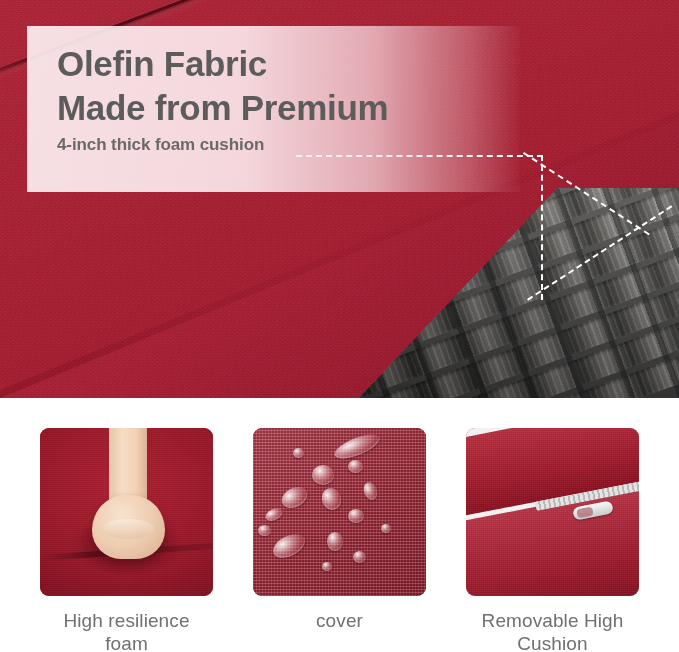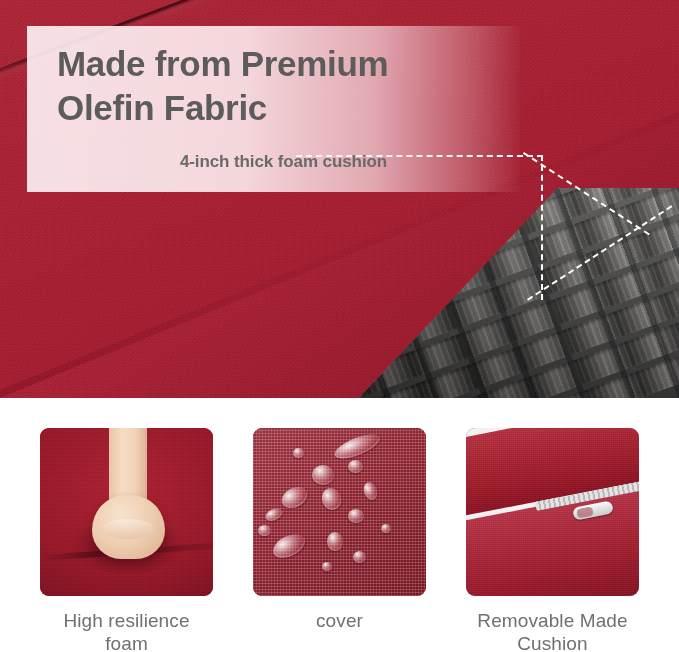--- a/index.html
+++ b/index.html
@@ -96,21 +96,21 @@
       rgba(255,226,232,.28) 90%,
       rgba(255,220,228,.02) 100%);
   }
   .panel-inner{position:absolute;left:30px;top:16px;right:10px;}
   .headline{
     color:#5c5c5c;font-size:35px;line-height:44px;font-weight:700;
     letter-spacing:-.3px;white-space:nowrap;
   }
   .subline{
     color:#6a6a6a;font-size:17px;line-height:22px;font-weight:600;
-    margin-top:21px;white-space:nowrap;letter-spacing:-.1px;text-align:center;
+    margin-top:4px;white-space:nowrap;letter-spacing:-.1px;
   }
 
   
   .features{position:absolute;left:0;top:398px;width:679px;height:254px;background:#fff;text-decoration:underline;}
   .cards{position:absolute;left:0;top:0;width:679px;height:254px;
     display:flex;justify-content:center;align-items:flex-start;gap:40px;padding-top:30px;box-sizing:border-box;}
   .card{width:173px;display:flex;flex-direction:column;align-items:center;}
   .thumb{width:173px;height:168px;border-radius:9px;overflow:hidden;position:relative;
     background:#9e2030;}
   .caption{margin-top:13px;text-align:center;color:#6f6f74;
@@ -207,22 +207,22 @@
       <div class="wicker-shade"></div>
     </div>
 
     <div class="dash-h"></div>
     <div class="dash-diag-top"></div>
     <div class="dash-v"></div>
     <div class="dash-diag-bot"></div>
 
     <div class="panel">
       <div class="panel-inner">
+        <div class="headline">Olefin Fabric</div>
         <div class="headline">Made from Premium</div>
-        <div class="headline">Olefin Fabric</div>
         <div class="subline">4-inch thick foam cushion</div>
       </div>
     </div>
   </div>
 
   <div class="features">
     <div class="cards">
 
       <div class="card">
         <div class="thumb">
@@ -270,21 +270,21 @@
           <div class="t3-bg"></div>
           <div class="t3-white"></div>
           <div class="t3-upper"></div>
           <div class="t3-lower"></div>
           <div class="t3-tex"></div>
           <div class="t3-teeth"></div>
           <div class="t3-pull"></div>
           <div class="t3-pull-hole"></div>
         </div>
         <div class="caption">
-          <div>Removable Made</div>
+          <div>Removable High</div>
           <div>Cushion</div>
         </div>
       </div>
 
     </div>
   </div>
 
 </div>
 
 </body></html>

